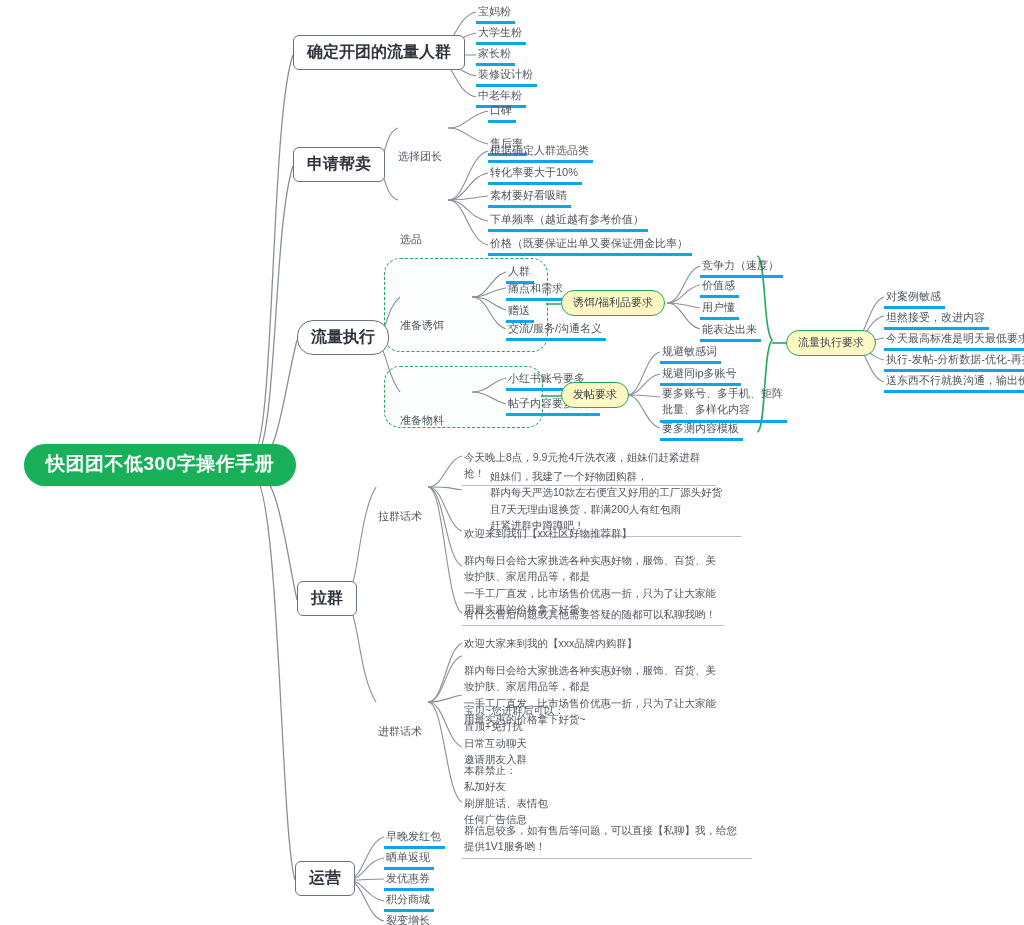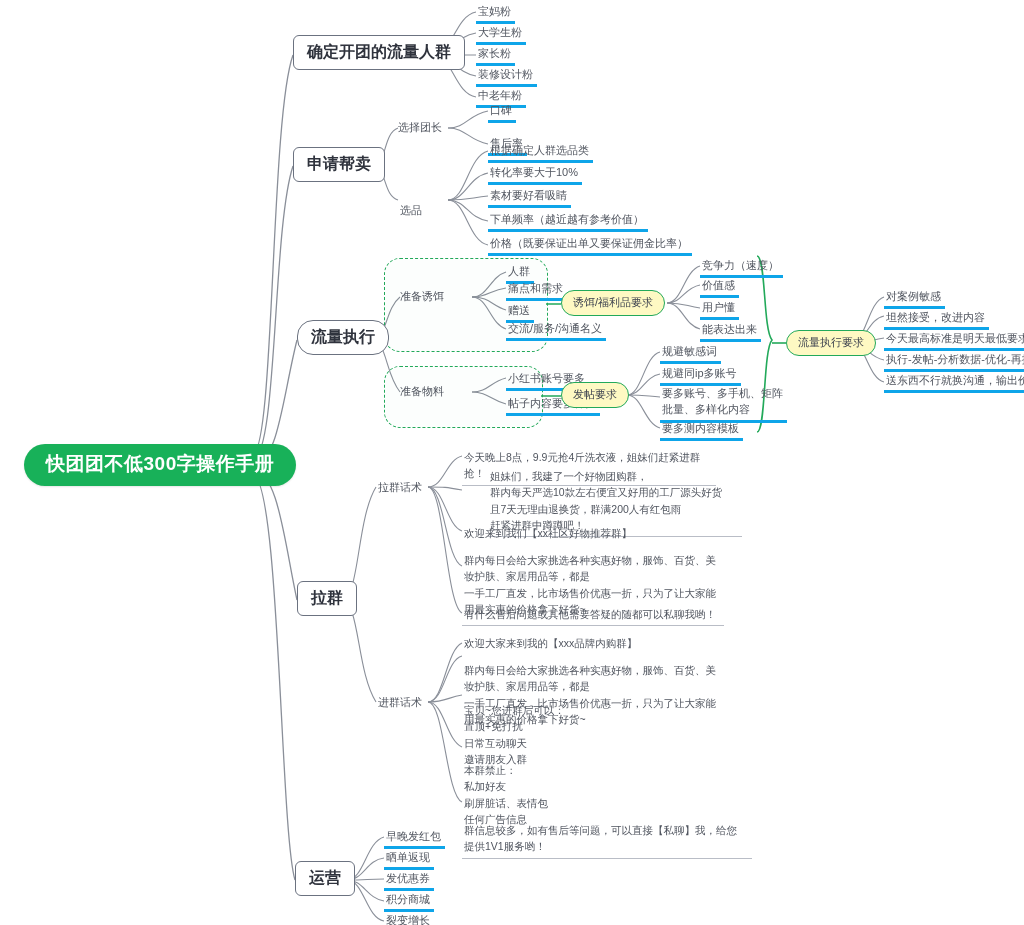--- a/index.html
+++ b/index.html
@@ -49,20 +49,21 @@
     font-weight: bold;
     padding: 7px 13px 8px 13px;
     line-height: 1.15;
   }
   
   .sub {
     font-size: 11px;
     color: #50555f;
     line-height: 1.3;
     padding: 1px 2px 2px 2px;
+    margin-top: 29px;
   }
   
   .leaf {
     font-size: 11px;
     color: #50555f;
     line-height: 1.35;
     padding: 1px 4px 2px 2px;
     border-bottom: 3px solid #0ea5e9;
   }
   .leaf.multi { line-height: 1.45; }

